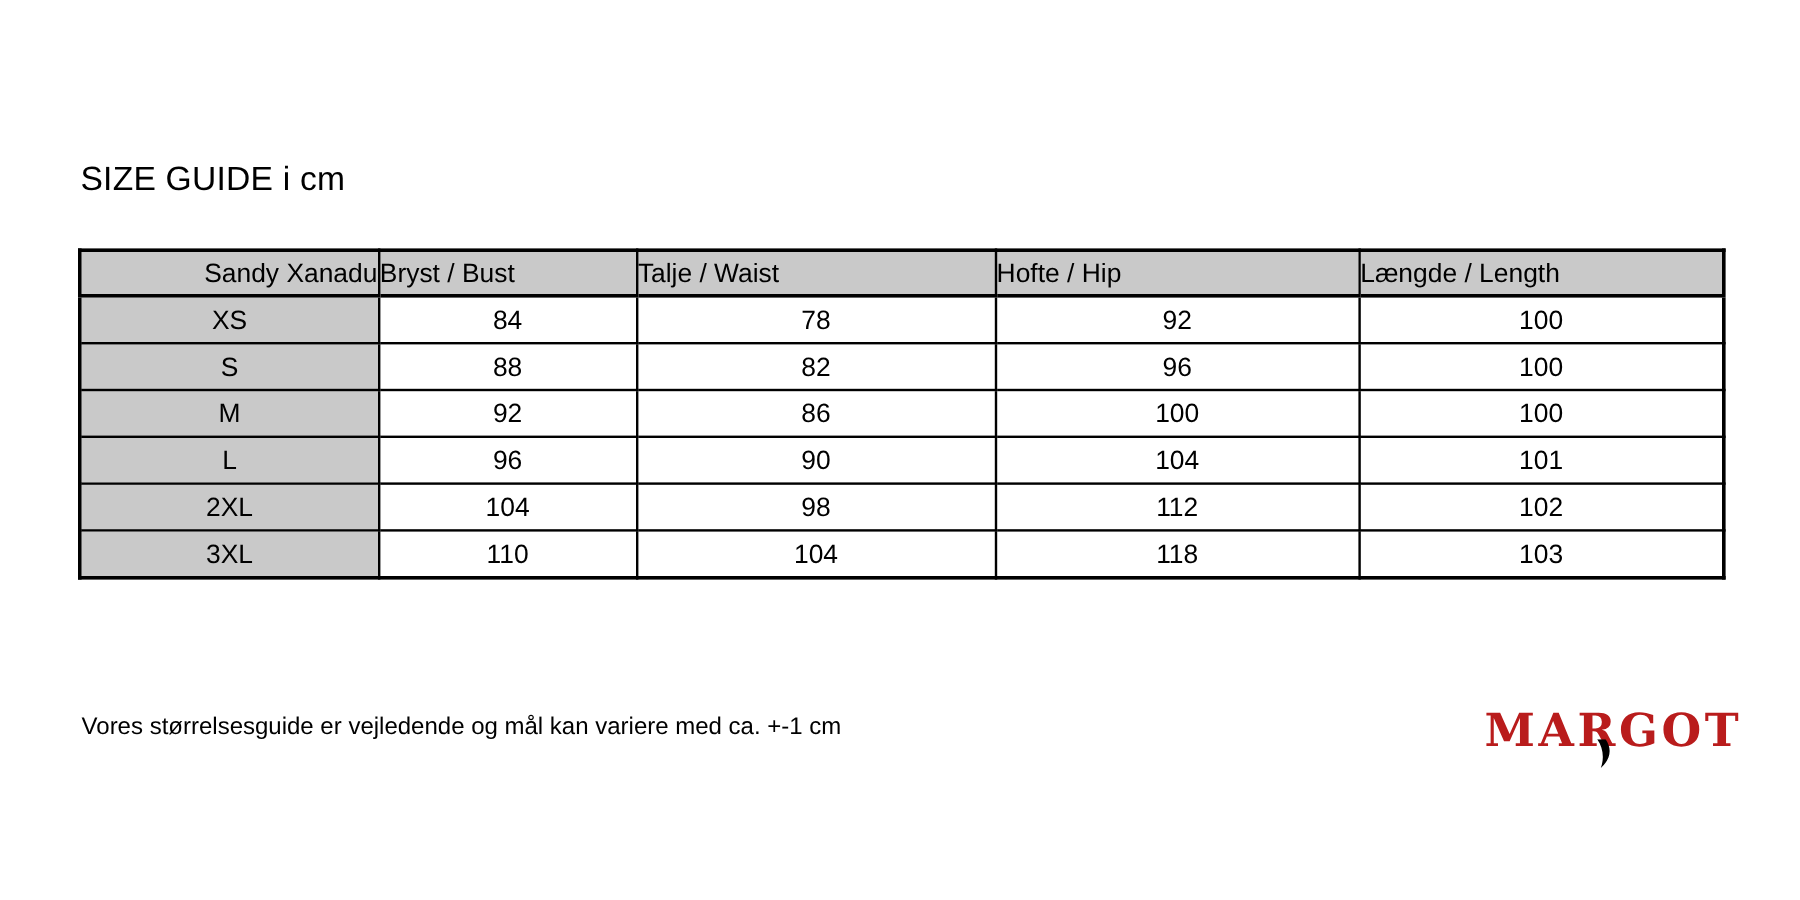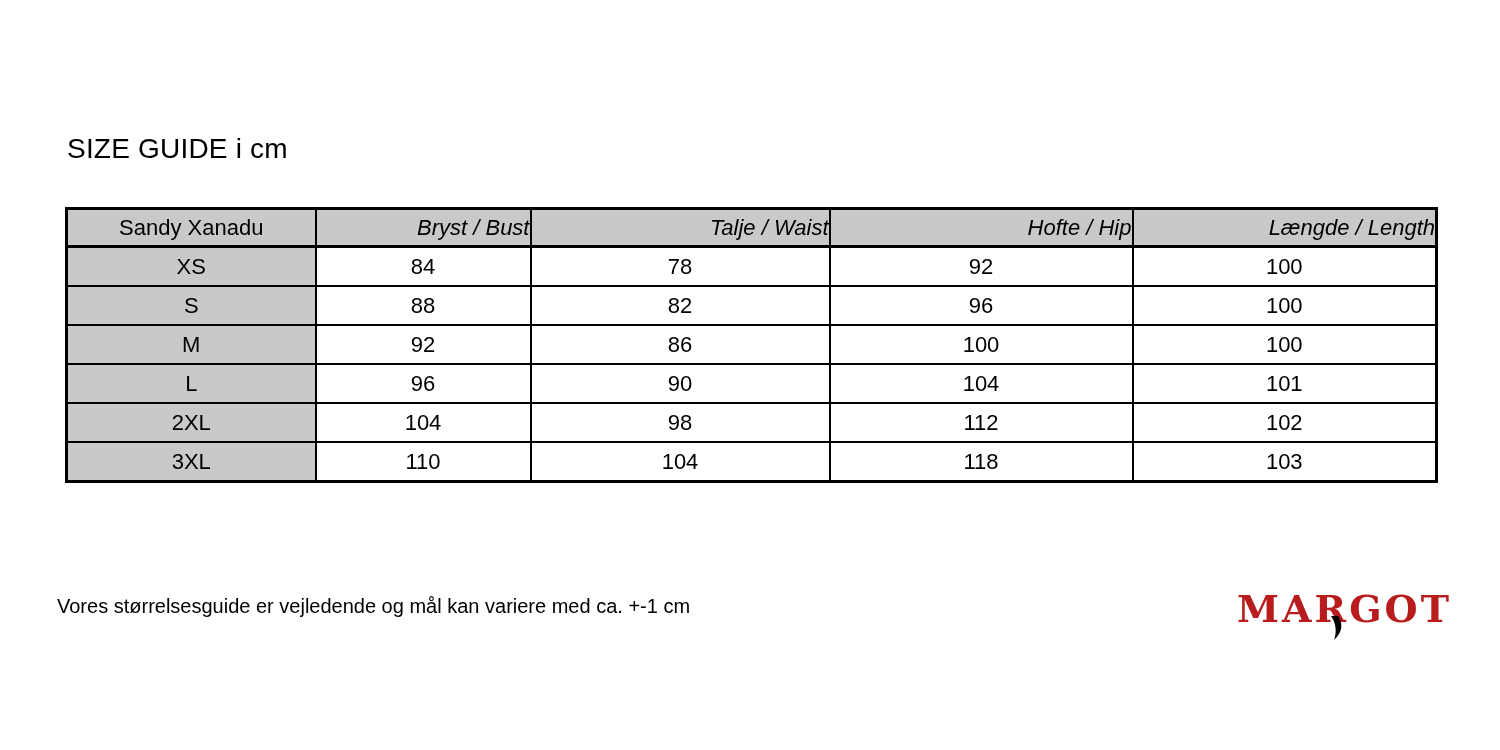--- a/index.html
+++ b/index.html
@@ -47,39 +47,38 @@
     vertical-align: middle;
     overflow: hidden;
     white-space: nowrap;
   }
   table.size-guide thead th {
     background: var(--header-bg, #c9c9c9);
     height: 35px;
     border-bottom-width: 3px;
   }
   th.product-name {
-    text-align: center;
+    text-align: right;
     padding-left: 4px;
   }
   th.col-head {
-    text-align: right;
-    font-style: italic;
+    text-align: left;
   }
   td.size-cell {
     background: var(--header-bg, #c9c9c9);
     text-align: center;
   }
   td.value-cell {
     background: #ffffff;
     text-align: center;
     padding-left: 4px;
   }
   .disclaimer {
     position: absolute;
-    left: 57px;
+    left: 68px;
     top: 595px;
     font-size: 20px;
     color: #000;
     white-space: nowrap;
   }
   .brand-logo {
     position: absolute;
     left: 1237px;
     top: 589px;
     font-family: "DejaVu Serif", serif;

